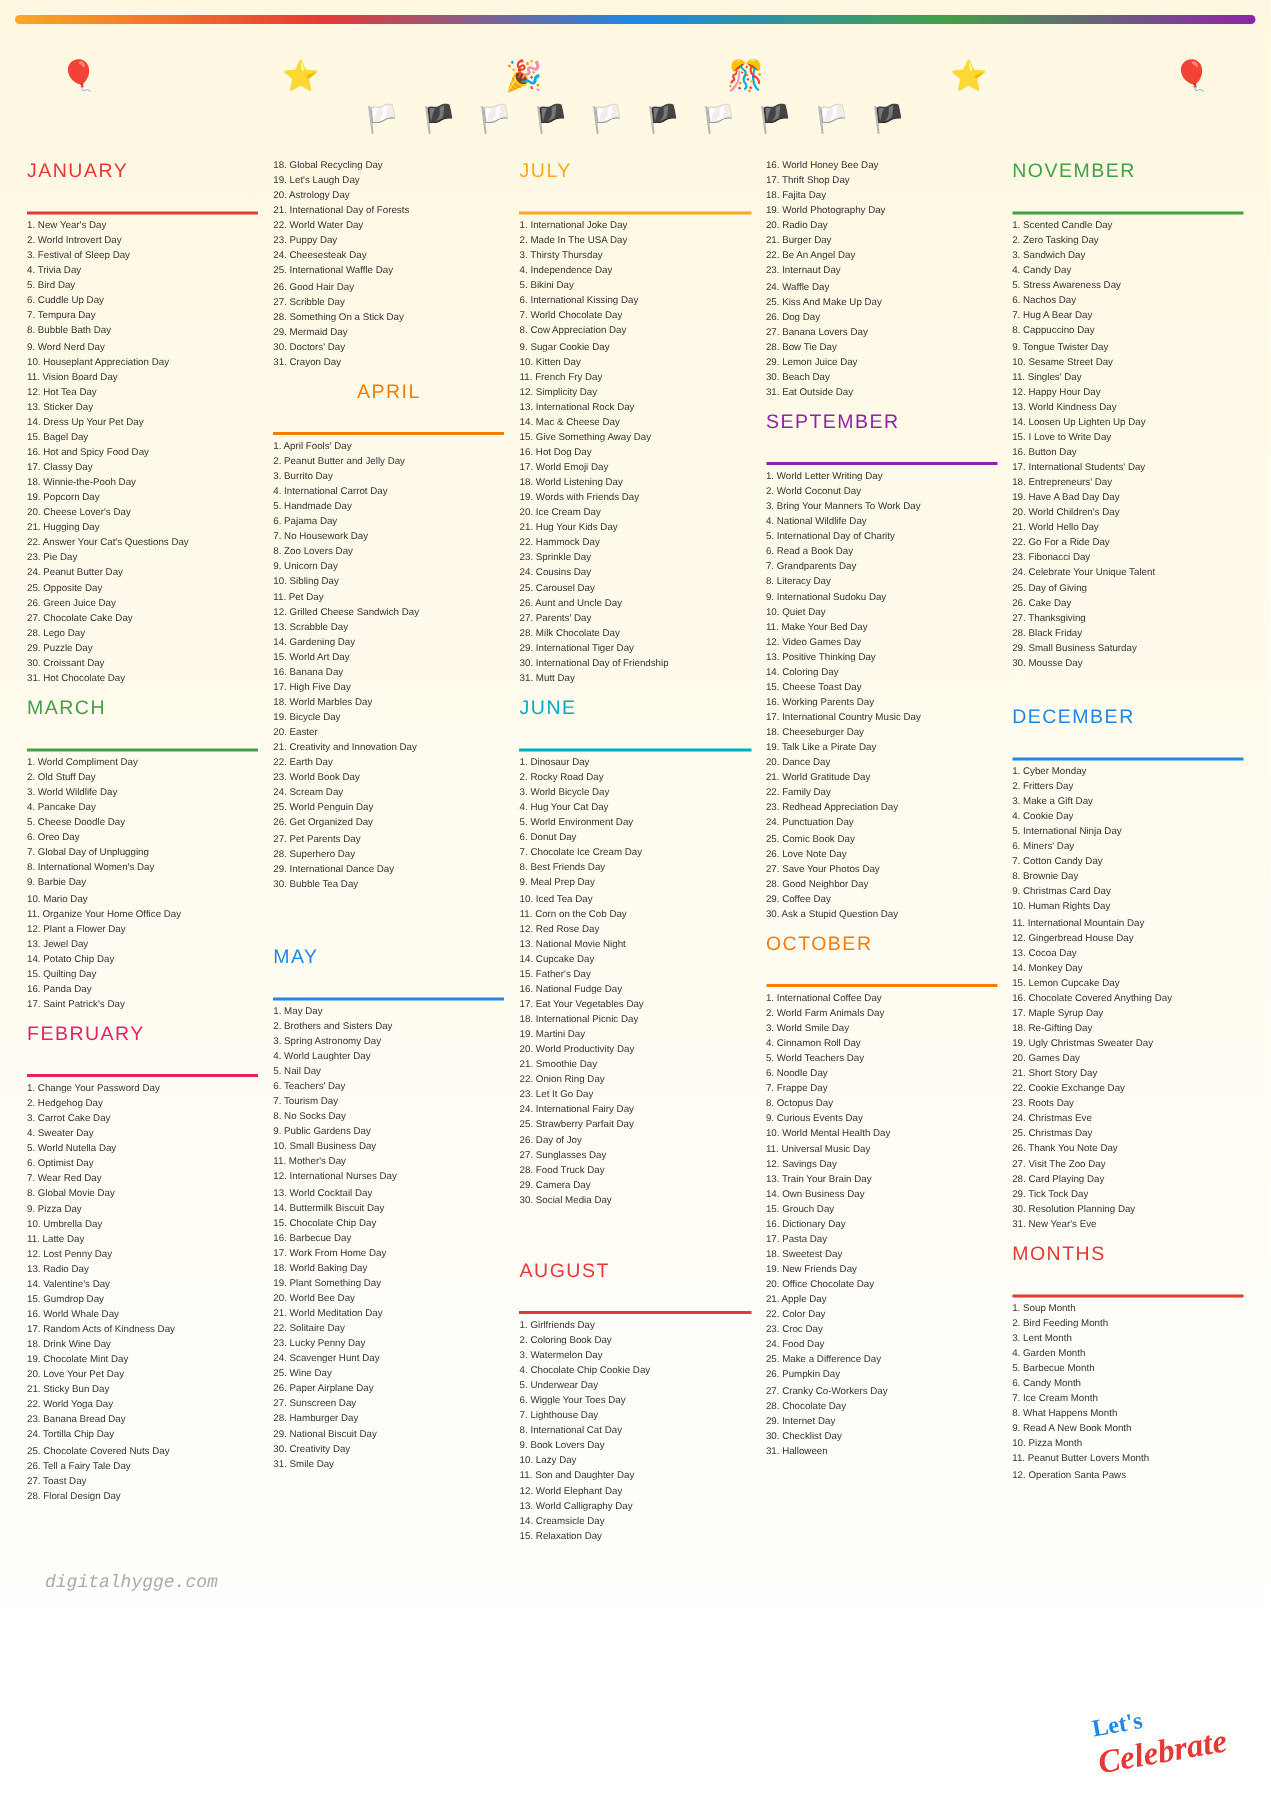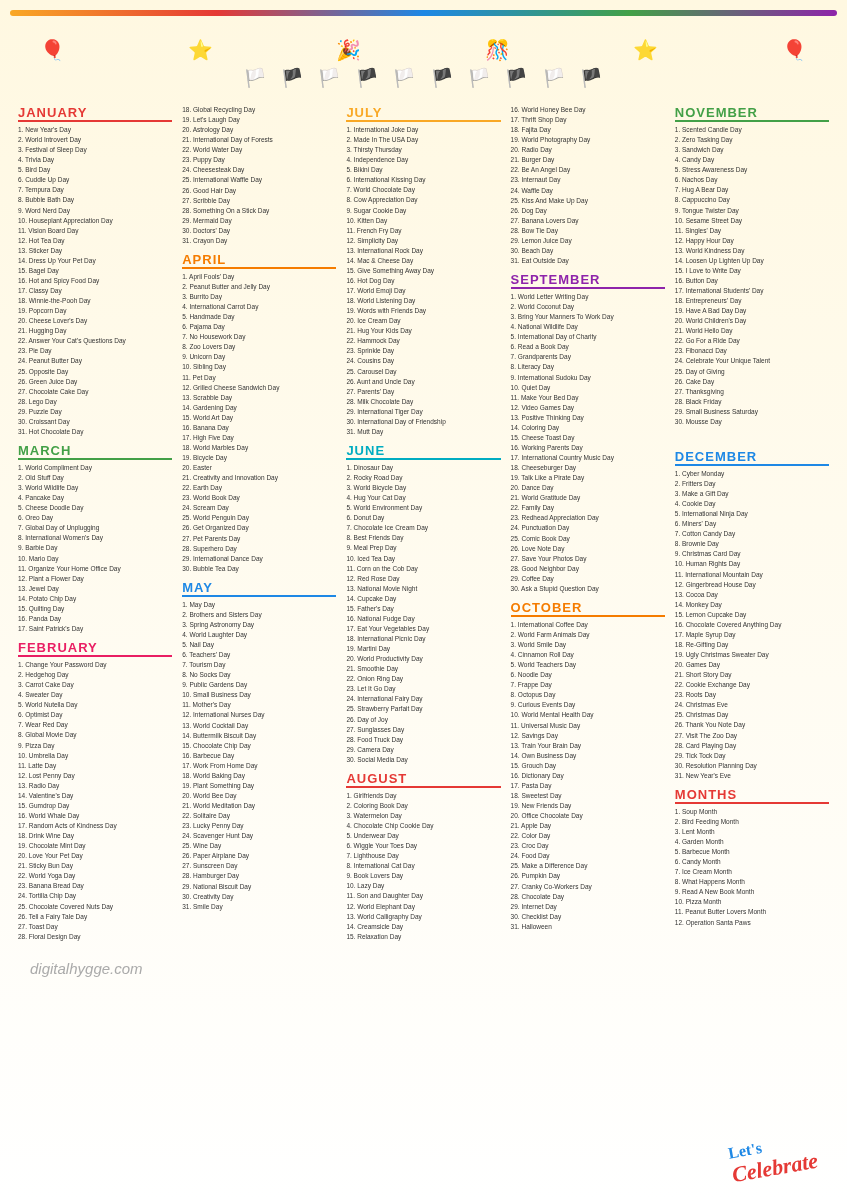--- a/index.html
+++ b/index.html
@@ -51,35 +51,35 @@
       display: grid;
       grid-template-columns: repeat(5, 1fr);
       gap: 4px;
       padding: 5px 5px;
     }
     .month-section {
       padding: 3px;
     }
     .month-title {
       font-size: 13px;
-      font-weight: 700;
+      font-weight: 400;
       text-transform: uppercase;
       letter-spacing: 1px;
       margin-bottom: 3px;
-      padding-bottom: 0;
+      padding-bottom: 20px;
       border-bottom: 2px solid currentColor;
     }
     .month-title.jan { color: #e53935; }
     .month-title.feb { color: #e91e63; }
     .month-title.mar { color: #43a047; }
-    .month-title.apr { color: #f57c00; }
-    .month-title.may { color: #1e88e5; }
+    .month-title.apr { color: #f57c00; text-align: center; }
+    .month-title.may { color: #1e88e5; margin-top: 29px; }
     .month-title.jun { color: #00acc1; }
     .month-title.jul { color: #f9a825; }
-    .month-title.aug { color: #e53935; }
+    .month-title.aug { color: #e53935; margin-top: 27px; }
     .month-title.sep { color: #8e24aa; }
     .month-title.oct { color: #f57c00; }
     .month-title.nov { color: #43a047; }
     .month-title.dec { color: #1e88e5; margin-top: 16px; }
     .months-title { color: #e53935; }
     .day-list {
       list-style: none;
       font-size: 6.5px;
       line-height: 1.55;
       color: #333;
@@ -607,19 +607,19 @@
             <li>9. Read A New Book Month</li>
             <li>10. Pizza Month</li>
             <li>11. Peanut Butter Lovers Month</li>
             <li>12. Operation Santa Paws</li>
           </ul>
       </div>
     </div>
   </div>
 
   <div style="display:flex; justify-content:space-between; align-items:flex-end; padding: 5px 20px 5px;">
-    <div class="footer" style="font-size:15px; color:#aaa;">digitalhygge.com</div>
+    <div class="footer" style="font-size:12px; color:#aaa;font-family:Liberation Mono, monospace;">digitalhygge.com</div>
     <div class="celebrate-badge">
       <span style="font-size:16px; display:block; color:#1e88e5;">Let's</span>
       <span style="font-size:22px; display:block; color:#e53935; font-style:italic;">Celebrate</span>
     </div>
   </div>
 </div>
 
 </body></html>

